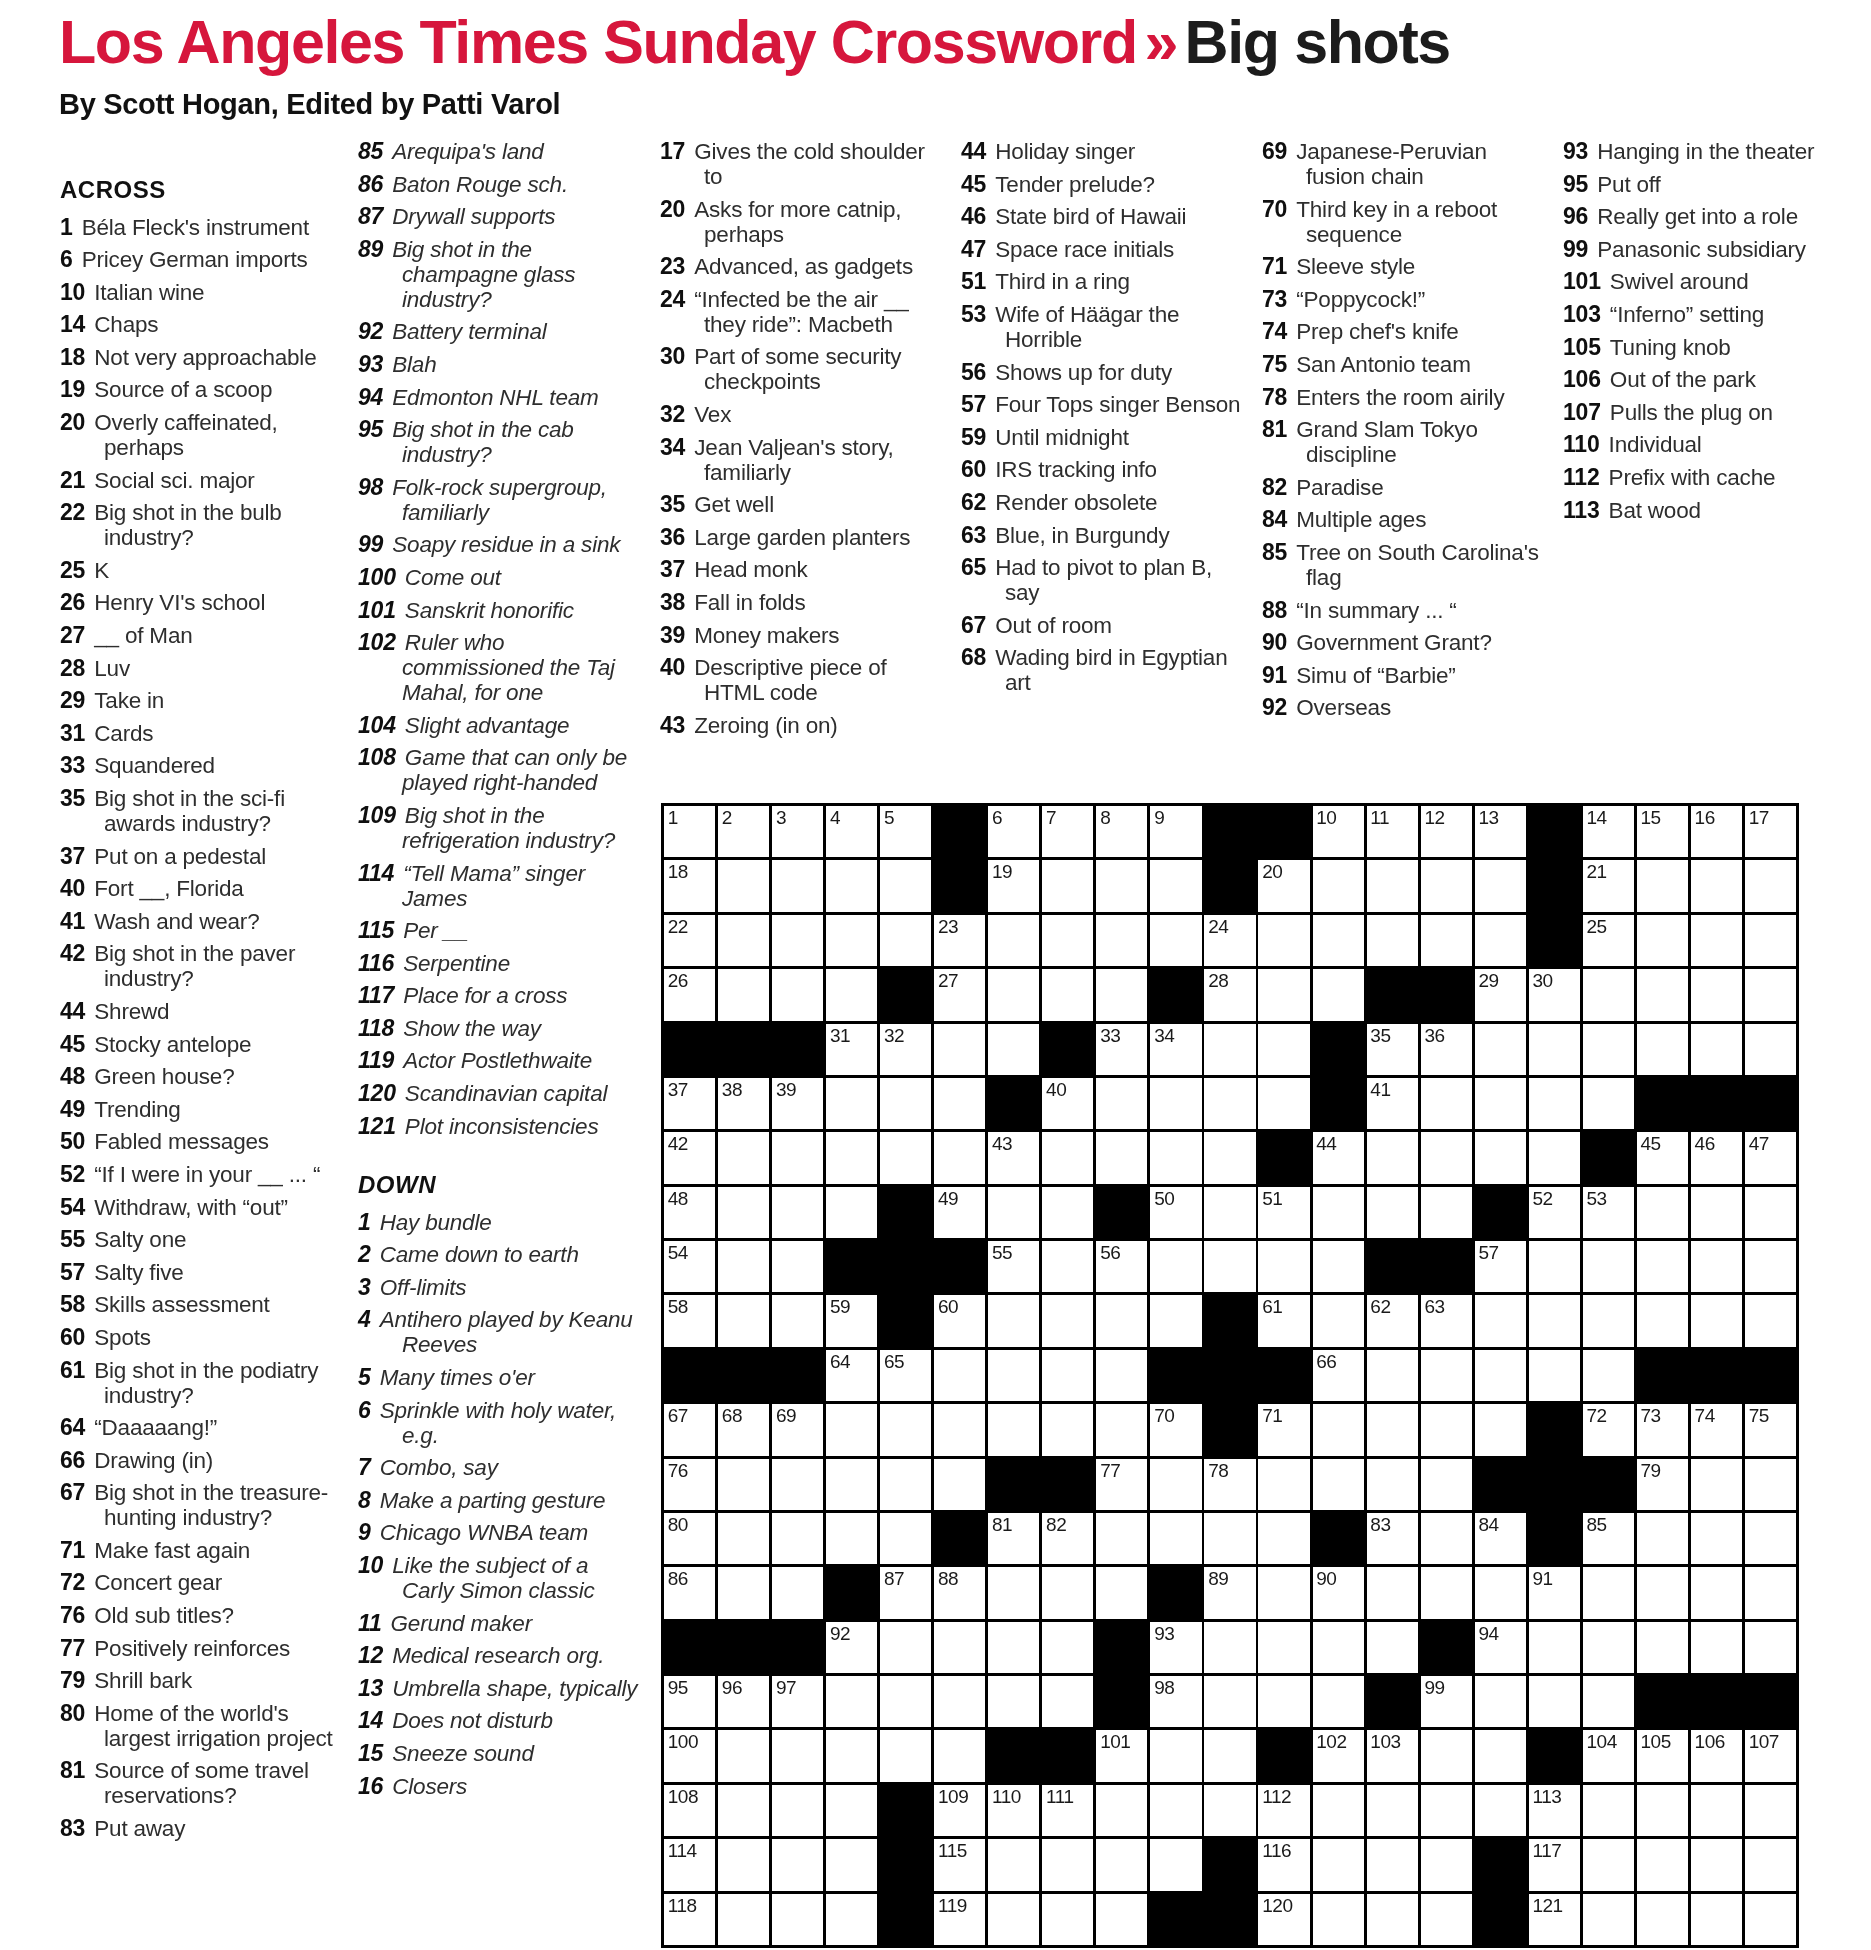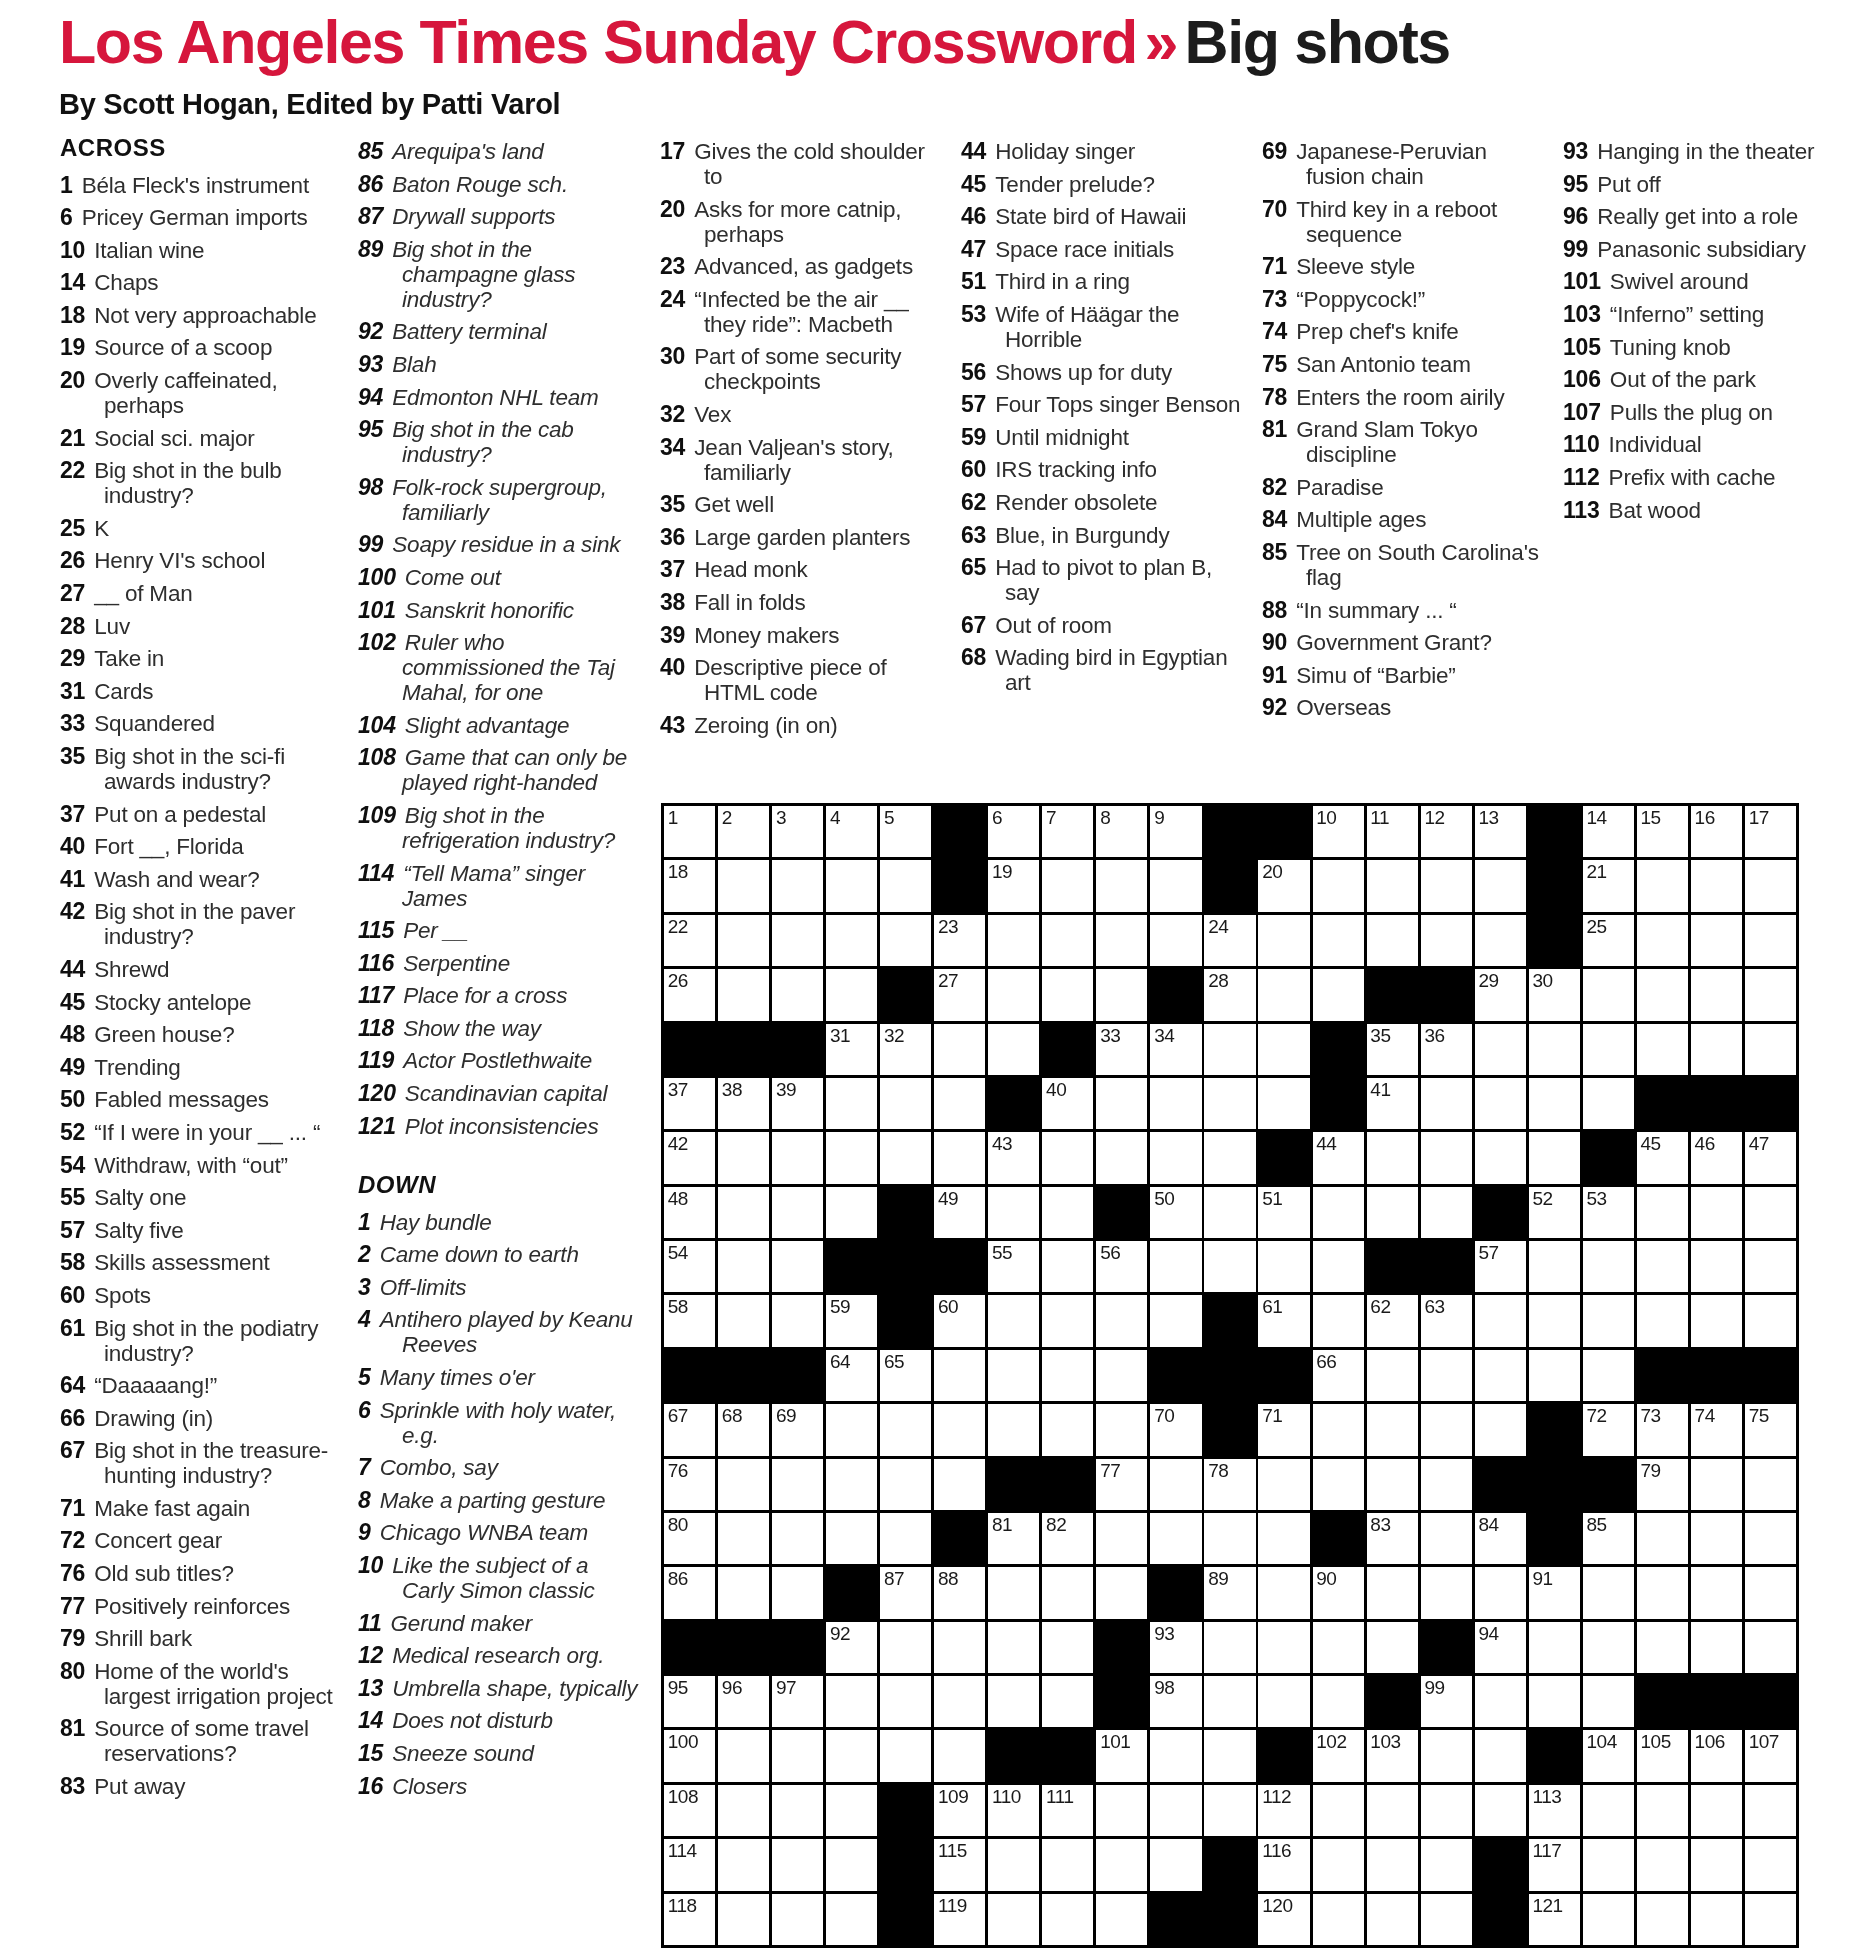--- a/index.html
+++ b/index.html
@@ -24,21 +24,21 @@
   
   .clue-col { position:absolute; top:139px; width:287px; }
   #col1 { left:60px;  top:134px; }
   #col2 { left:358px;font-style:italic; }
   #col3 { left:660px; }
   #col4 { left:961px; }
   #col5 { left:1262px; }
   #col6 { left:1563px; width:304px; }
   .list-head {
     font-size:24px; font-weight:bold; color:#111;
-    letter-spacing:0.5px; margin-bottom:10.5px;
+    letter-spacing:0.5px; margin-bottom:10.5px;margin-top:42px;
   }
   .gap-above { margin-top:32.5px; }
   .clue {
     font-size:22.5px; line-height:25px; color:#2e2e2e;
     margin-bottom:7.6px; padding-left:44px; text-indent:-44px;
     letter-spacing:-0.2px;
   }
   .clue .cnum { font-weight:bold; color:#0f0f0f; font-size:23px; padding-right:2.9px; }
   
   #grid {

